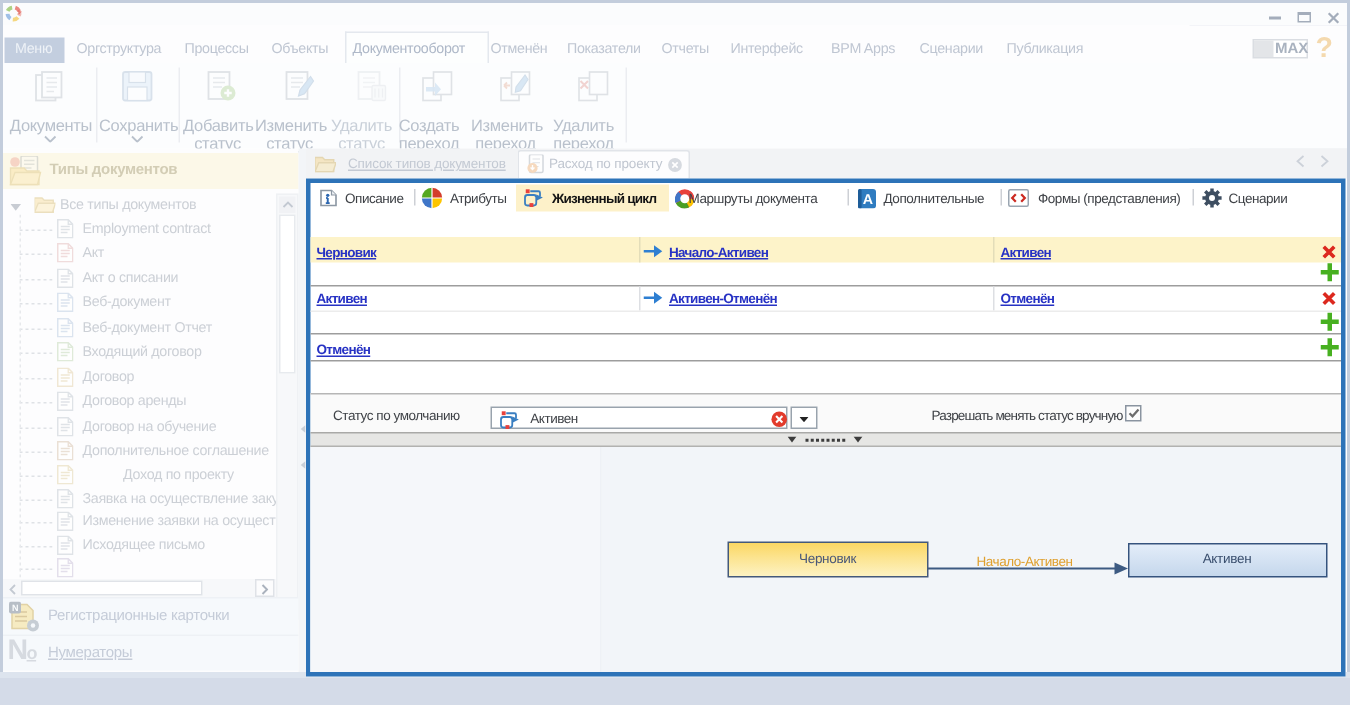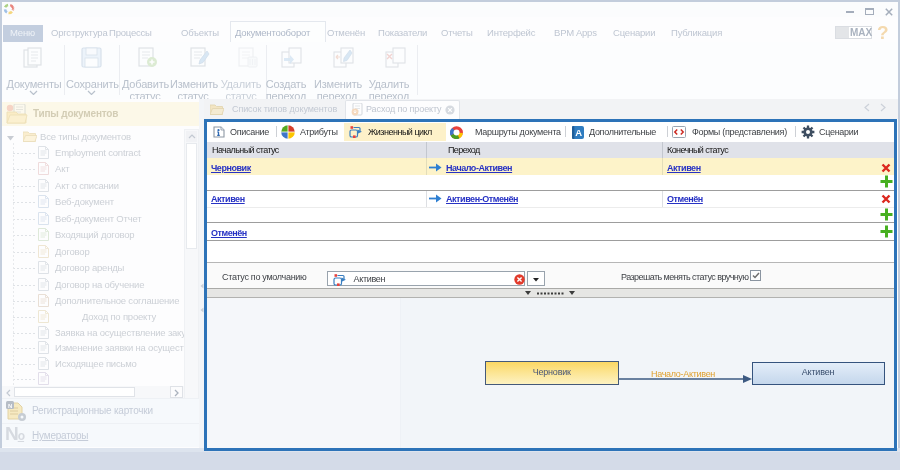--- a/index.html
+++ b/index.html
@@ -5,21 +5,21 @@
   * { margin:0; padding:0; box-sizing:border-box; }
   html,body { width:900px; height:470px; overflow:hidden; }
   body { font-family:"Liberation Sans", sans-serif; background:#d4dbe8; position:relative; }
   .abs { position:absolute; }
   #win { position:absolute; left:0; top:0; width:793px; height:470px; background:#fff; }
   .mtab { position:absolute; top:7px; height:18px; line-height:18px; font-size:9.5px;
           letter-spacing:-0.2px; color:#bfc6d2; }
   .rlbl { position:absolute; font-size:11px; letter-spacing:-0.2px; color:#b9c1cc; text-align:center; }
   .titem { position:absolute; font-size:9.5px; letter-spacing:-0.2px; color:#ccd0d6; white-space:nowrap; }
   .t { font-size:9px; letter-spacing:-0.3px; color:#3f4247; white-space:nowrap; }
-  .tb { font-size:9px; font-weight:normal; letter-spacing:-0.5px; color:#141414; white-space:nowrap; }
+  .tb { font-size:9px; font-weight:bold; letter-spacing:-0.5px; color:#141414; white-space:nowrap; }
   .link { font-size:9px; font-weight:bold; letter-spacing:-0.45px; color:#2732c4;
           text-decoration:underline; white-space:nowrap; }
   .sep { position:absolute; top:4px; width:1px; height:11px; background:#cdd0d5; }
   .cl { position:absolute; width:1px; background:#c3c7cf; }
 </style>
 </head>
 <body>
 <div id="win">
 
   <div class="abs" style="left:2px;top:2px;width:896px;height:15px;background:#fbfcfd;"></div>
@@ -38,21 +38,21 @@
   <div class="abs" style="left:865px;top:7.5px;width:9px;height:7.5px;border:1.2px solid #a4adbb;border-top-width:2px;"></div>
   <svg class="abs" style="left:884.5px;top:7.5px;" width="8" height="8" viewBox="0 0 8 8">
     <path d="M0.8 0.8 L7.2 7.2 M7.2 0.8 L0.8 7.2" stroke="#a4adbb" stroke-width="1.5"></path>
   </svg>
 
   <div class="abs" style="left:0;top:17px;width:898px;height:25px;background:#fdfdfe;">
     <div class="abs" style="left:229.5px;top:4px;width:96px;height:21px;background:#fdfefe;border:1px solid #e4e8ee;border-bottom:none;"></div>
     <div class="abs" style="left:3px;top:8px;width:40px;height:17px;background:#c3cedf;"></div>
     <div class="mtab" style="left:10px;color:#eef2f7;">Меню</div>
     <div class="mtab" style="left:51px;">Оргструктура</div>
-    <div class="mtab" style="left:109px;">Процессы</div>
+    <div class="mtab" style="left:123px;">Процессы</div>
     <div class="mtab" style="left:181px;">Объекты</div>
     <div class="mtab" style="left:235px;color:#aeb8c8;">Документооборот</div>
     <div class="mtab" style="left:327px;">Отменён</div>
     <div class="mtab" style="left:378px;">Показатели</div>
     <div class="mtab" style="left:441px;">Отчеты</div>
     <div class="mtab" style="left:487px;">Интерфейс</div>
     <div class="mtab" style="left:554px;">BPM Apps</div>
     <div class="mtab" style="left:613px;">Сценарии</div>
     <div class="mtab" style="left:671px;">Публикация</div>
 
@@ -352,21 +352,21 @@
   <div class="abs" style="left:204px;top:99px;width:694px;height:349px;background:#fff;">
 
     <div class="abs" style="left:0;top:0;width:694px;height:20px;background:#f2f3f5;"></div>
     <div class="abs" style="left:141px;top:1px;width:115px;height:19px;background:#fdfdfe;border:1px solid #e1e4e9;border-bottom:none;border-radius:2px 2px 0 0;"></div>
     <svg class="abs" style="left:6px;top:4px;" width="14" height="12" viewBox="0 0 14 12">
       <g opacity="0.36">
         <path d="M0 2 h5 l1.5 1.5 h6 v8 h-12.5 Z" fill="#f5ce6e" stroke="#c9a53e" stroke-width="0.9"></path>
         <path d="M0 11.5 L2.5 5.5 H14 L12 11.5 Z" fill="#fadf96" stroke="#c9a53e" stroke-width="0.9"></path>
       </g>
     </svg>
-    <div class="abs" style="left:28px;top:5px;font-size:9px;letter-spacing:-0.1px;color:#c3c9d3;">Список типов документов</div>
+    <div class="abs" style="left:28px;top:5px;font-size:9px;letter-spacing:-0.1px;color:#c3c9d3;text-decoration:underline;">Список типов документов</div>
     <svg class="abs" style="left:147px;top:4px;" width="13" height="13" viewBox="0 0 13 13">
       <g opacity="0.36">
         <rect x="2" y="0" width="9" height="12" rx="1" fill="#fff" stroke="#8a95a2"></rect>
         <path d="M4 3h5M4 5.5h5M4 8h4" stroke="#a5aeb8" stroke-width="0.8"></path>
         <circle cx="4" cy="9" r="3.4" fill="#e89a4f"></circle>
         <path d="M4 7v3M2.7 8.7L4 10l1.3-1.3" stroke="#fff" stroke-width="0.9" fill="none"></path>
       </g>
     </svg>
     <div class="abs" style="left:162px;top:5px;font-size:9px;letter-spacing:-0.1px;color:#c0c6d0;">Расход по проекту</div>
     <svg class="abs" style="left:241px;top:6px;" width="10" height="10" viewBox="0 0 10 10">
@@ -414,21 +414,21 @@
     </svg>
     <div class="abs tb" style="left:161px;top:5px;">Жизненный цикл</div>
     <svg class="abs" style="left:243px;top:3.5px;" width="13" height="13" viewBox="0 0 13 13">
       <circle cx="6.5" cy="6.5" r="6.3" fill="#e8413c"></circle>
       <path d="M6.5 6.5 L0.5 9.5 A6.3 6.3 0 0 0 9.5 12.2 Z" fill="#4a9e23"></path>
       <path d="M6.5 6.5 L9.5 12.2 A6.3 6.3 0 0 0 12.8 6.8 Z" fill="#fdc500"></path>
       <path d="M6.5 6.5 L12.8 6.8 A6.3 6.3 0 0 0 10 1.4 Z" fill="#e8413c"></path>
       <path d="M6.5 6.5 L0.4 9.4 A6.3 6.3 0 0 1 2.4 1.9 Z" fill="#3f76c8"></path>
       <circle cx="6.5" cy="6.5" r="3" fill="#fff"></circle>
     </svg>
-    <div class="abs t" style="left:252px;top:5px;padding-left:16px;">Маршруты документа</div>
+    <div class="abs t" style="left:252px;top:5px;">Маршруты документа</div>
     <div class="sep" style="left:358px;"></div>
     <svg class="abs" style="left:364.5px;top:3.5px;" width="12" height="13" viewBox="0 0 12 13">
       <rect x="0" y="0" width="12" height="13" rx="2" fill="#2f7cc0"></rect>
       <rect x="0" y="0" width="2.4" height="13" rx="1" fill="#1e5d99"></rect>
       <text x="3.2" y="10" font-size="9.5" font-weight="bold" fill="#fff" font-family="Liberation Sans">A</text>
     </svg>
     <div class="abs t" style="left:382px;top:5px;">Дополнительные</div>
     <div class="sep" style="left:459.5px;"></div>
     <svg class="abs" style="left:465px;top:4px;" width="14" height="12" viewBox="0 0 14 12">
       <rect x="0.5" y="0.5" width="13" height="11" rx="1" fill="#fff" stroke="#9aa5b1"></rect>
@@ -439,27 +439,20 @@
     <div class="sep" style="left:587.5px;"></div>
     <svg class="abs" style="left:594px;top:3px;" width="14" height="14" viewBox="0 0 14 14">
       <circle cx="7" cy="7" r="4.6" fill="#3e4e61"></circle>
       <g stroke="#3e4e61" stroke-width="2.3" stroke-linecap="butt">
         <path d="M7 0.6 V13.4 M0.6 7 H13.4 M2.5 2.5 L11.5 11.5 M11.5 2.5 L2.5 11.5"></path>
       </g>
       <circle cx="7" cy="7" r="2" fill="#fff"></circle>
     </svg>
     <div class="abs t" style="left:612px;top:5px;">Сценарии</div>
 
-    <div class="abs" style="left:0;top:19.5px;width:687px;height:16px;background:#e0e2e9;">
-      <div class="abs tb" style="left:5px;top:3px;letter-spacing:-0.6px;">Начальный статус</div>
-      <div class="abs tb" style="left:241px;top:3px;letter-spacing:-0.6px;">Переход</div>
-      <div class="abs tb" style="left:460px;top:3px;letter-spacing:-0.6px;">Конечный статус</div>
-      <div class="cl" style="left:219px;top:0;height:16px;"></div>
-      <div class="cl" style="left:455px;top:0;height:16px;"></div>
-    </div>
 
     <div class="abs" style="left:0;top:35.5px;width:687px;height:17.5px;background:#fdf3c9;">
       <div class="abs link" style="left:4px;top:5px;">Черновик</div>
       <svg class="abs" style="left:222px;top:5px;" width="13" height="9" viewBox="0 0 13 9">
         <path d="M0 4.5 H8" stroke="#2e7fd2" stroke-width="1.8"></path>
         <path d="M7 0.5 L12.5 4.5 L7 8.5 Z" fill="#2e7fd2"></path>
       </svg>
       <div class="abs link" style="left:239px;top:5px;">Начало-Активен</div>
       <div class="abs link" style="left:460px;top:5px;">Активен</div>
       <svg class="abs" style="left:674px;top:5px;" width="10" height="10" viewBox="0 0 10 10">

